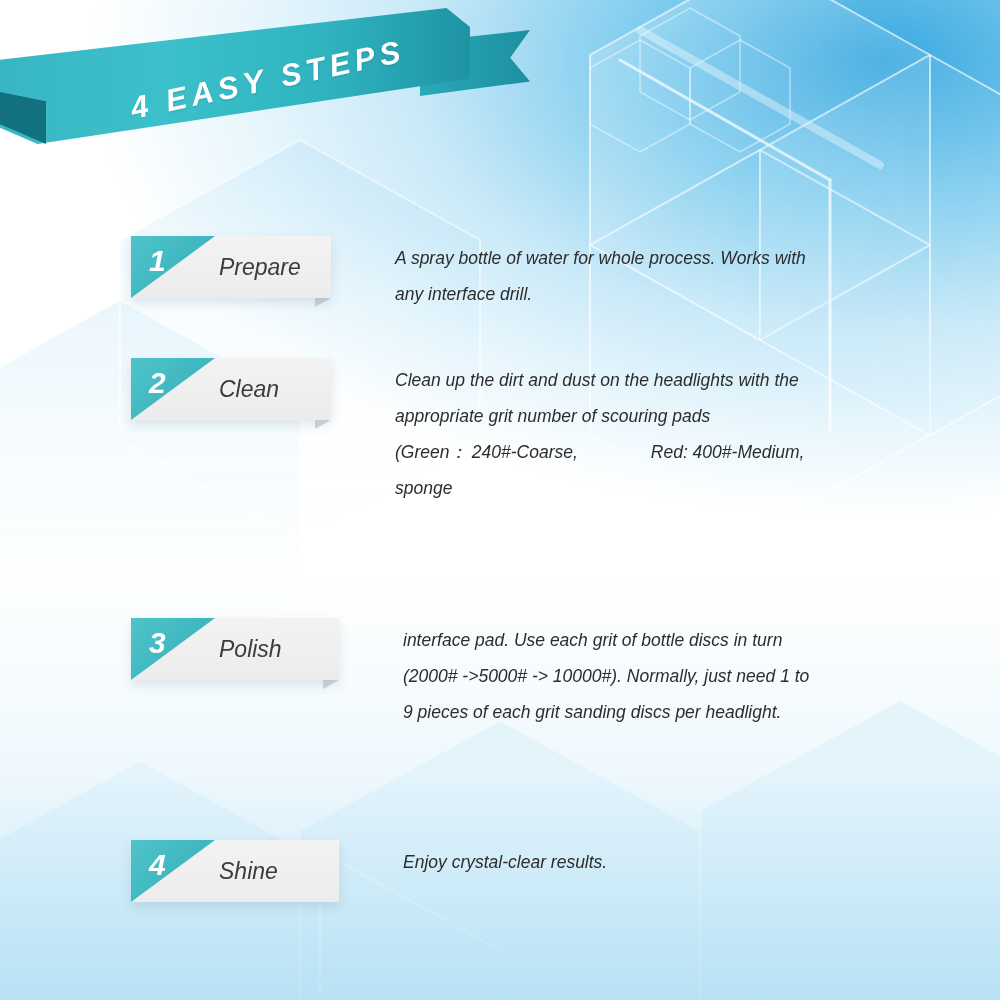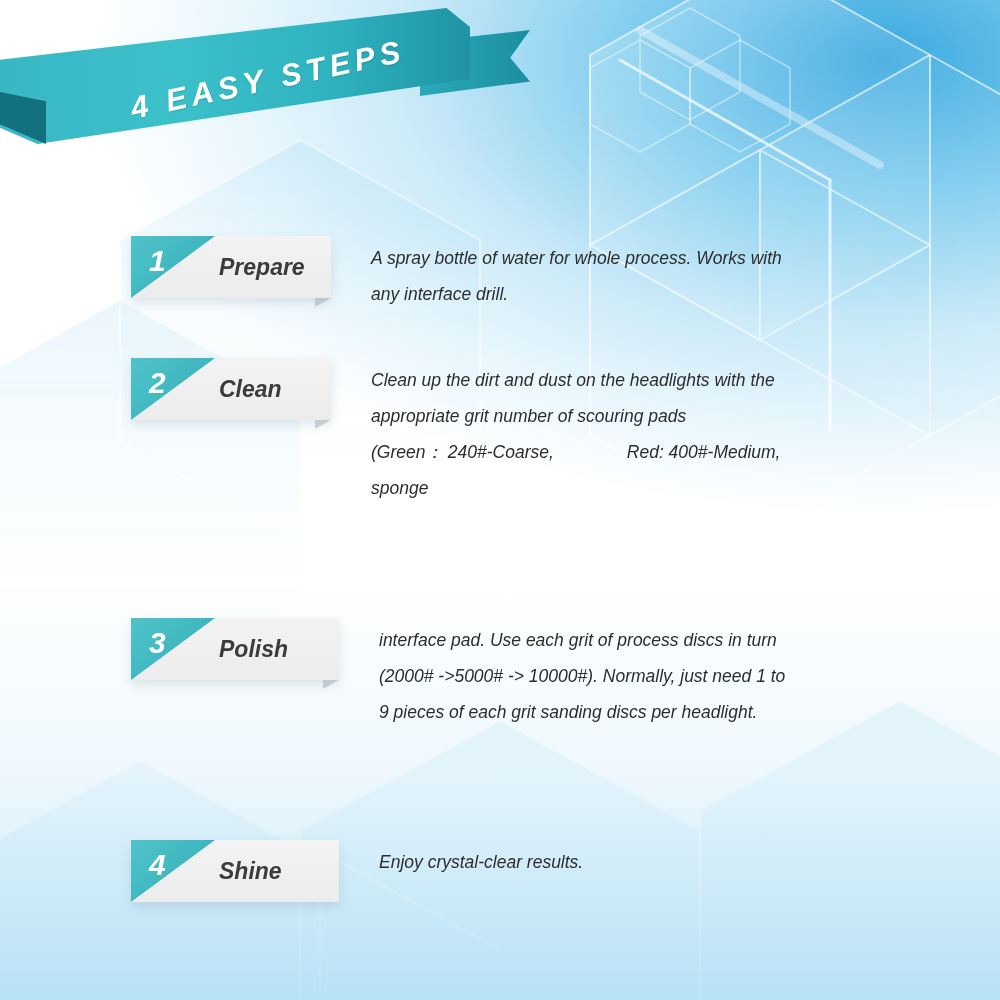--- a/index.html
+++ b/index.html
@@ -139,36 +139,36 @@
     color: #ffffff;
     font-size: 30px;
     font-style: italic;
     font-weight: bold;
     line-height: 1;
   }
   .tag .tag-label {
     color: #3b3b3b;
     font-size: 23px;
     font-style: italic;
-    font-weight: bold;
+    font-weight: normal;
     padding: 0 20px 0 4px;
     white-space: nowrap;
   }
   .tag .tag-corner {
     position: absolute;
     right: 0;
     bottom: -9px;
     width: 0;
     height: 0;
     border-left: 16px solid rgba(150,165,172,0.45);
     border-bottom: 9px solid transparent;
   }
   .desc {
     flex: 1 1 auto;
-    margin-left: 40px;
+    margin-left: 64px;
     color: #2d2d2d;
     font-size: 17.5px;
     font-style: italic;
     line-height: 36px;
     padding-top: 4px;
     max-width: 520px;
   }
   .desc .line {
     white-space: pre;
   }
@@ -298,21 +298,21 @@
     </div>
 
     <div class="step-row row3">
       <div class="tag">
         <div class="num-block"></div>
         <div class="num">3</div>
         <div class="tag-label">Polish</div>
         <div class="tag-corner"></div>
       </div>
       <div class="desc">
-        <div class="line">interface pad. Use each grit of process discs in turn</div>
+        <div class="line">interface pad. Use each grit of bottle discs in turn</div>
         <div class="line">(2000# -&gt;5000# -&gt; 10000#). Normally, just need 1 to</div>
         <div class="line">9 pieces of each grit sanding discs per headlight.</div>
       </div>
     </div>
 
     <div class="step-row row4">
       <div class="tag">
         <div class="num-block"></div>
         <div class="num">4</div>
         <div class="tag-label">Shine</div>

